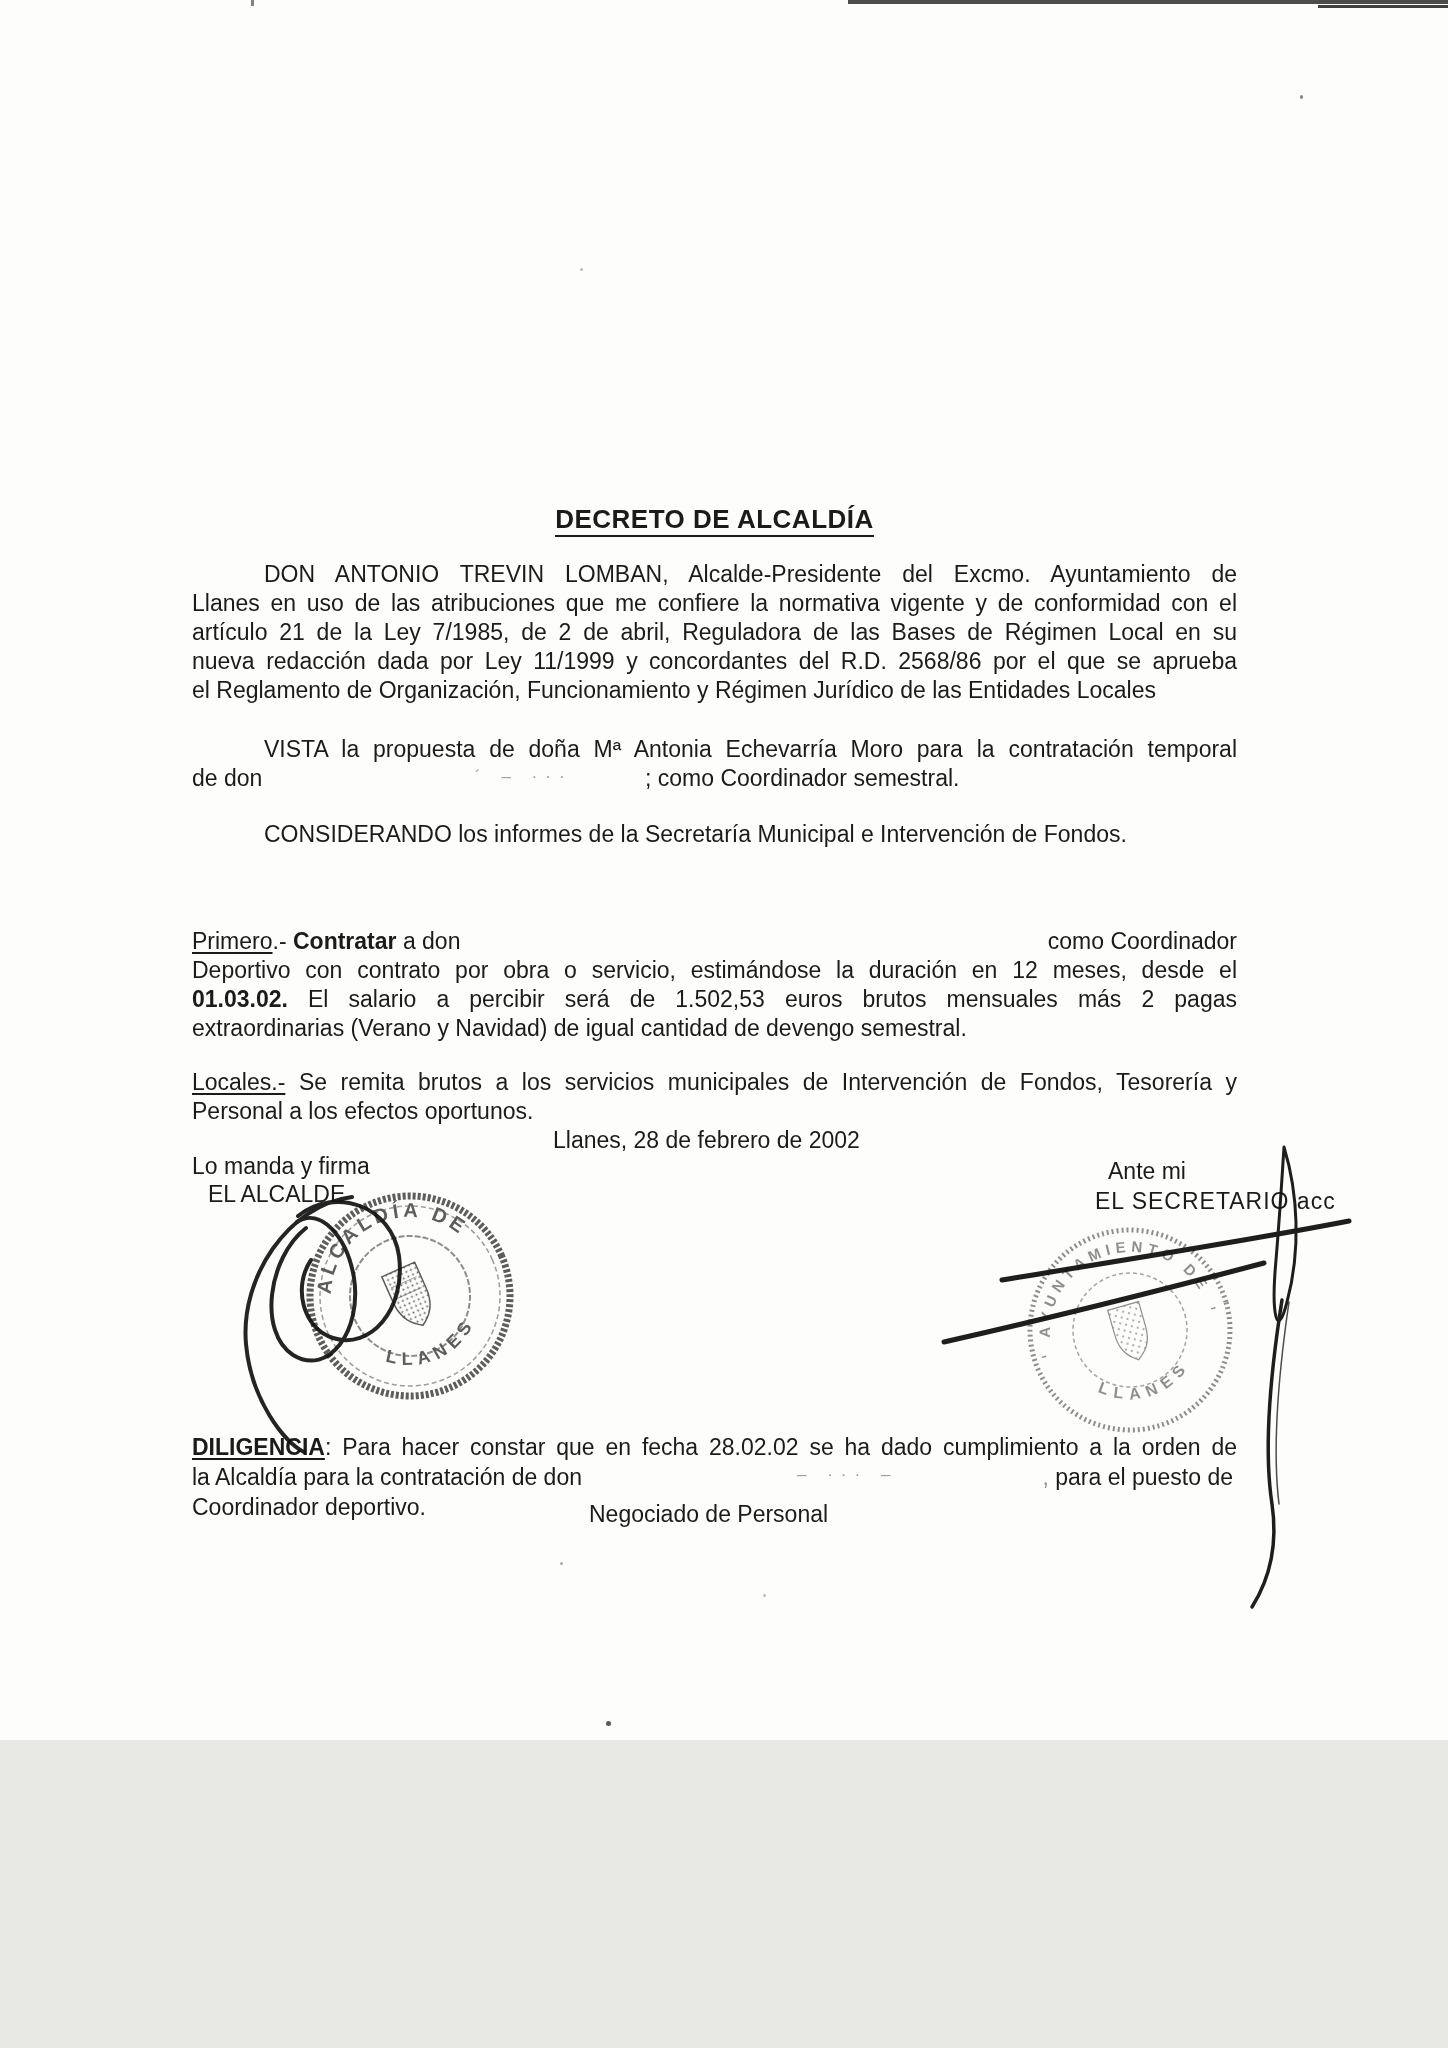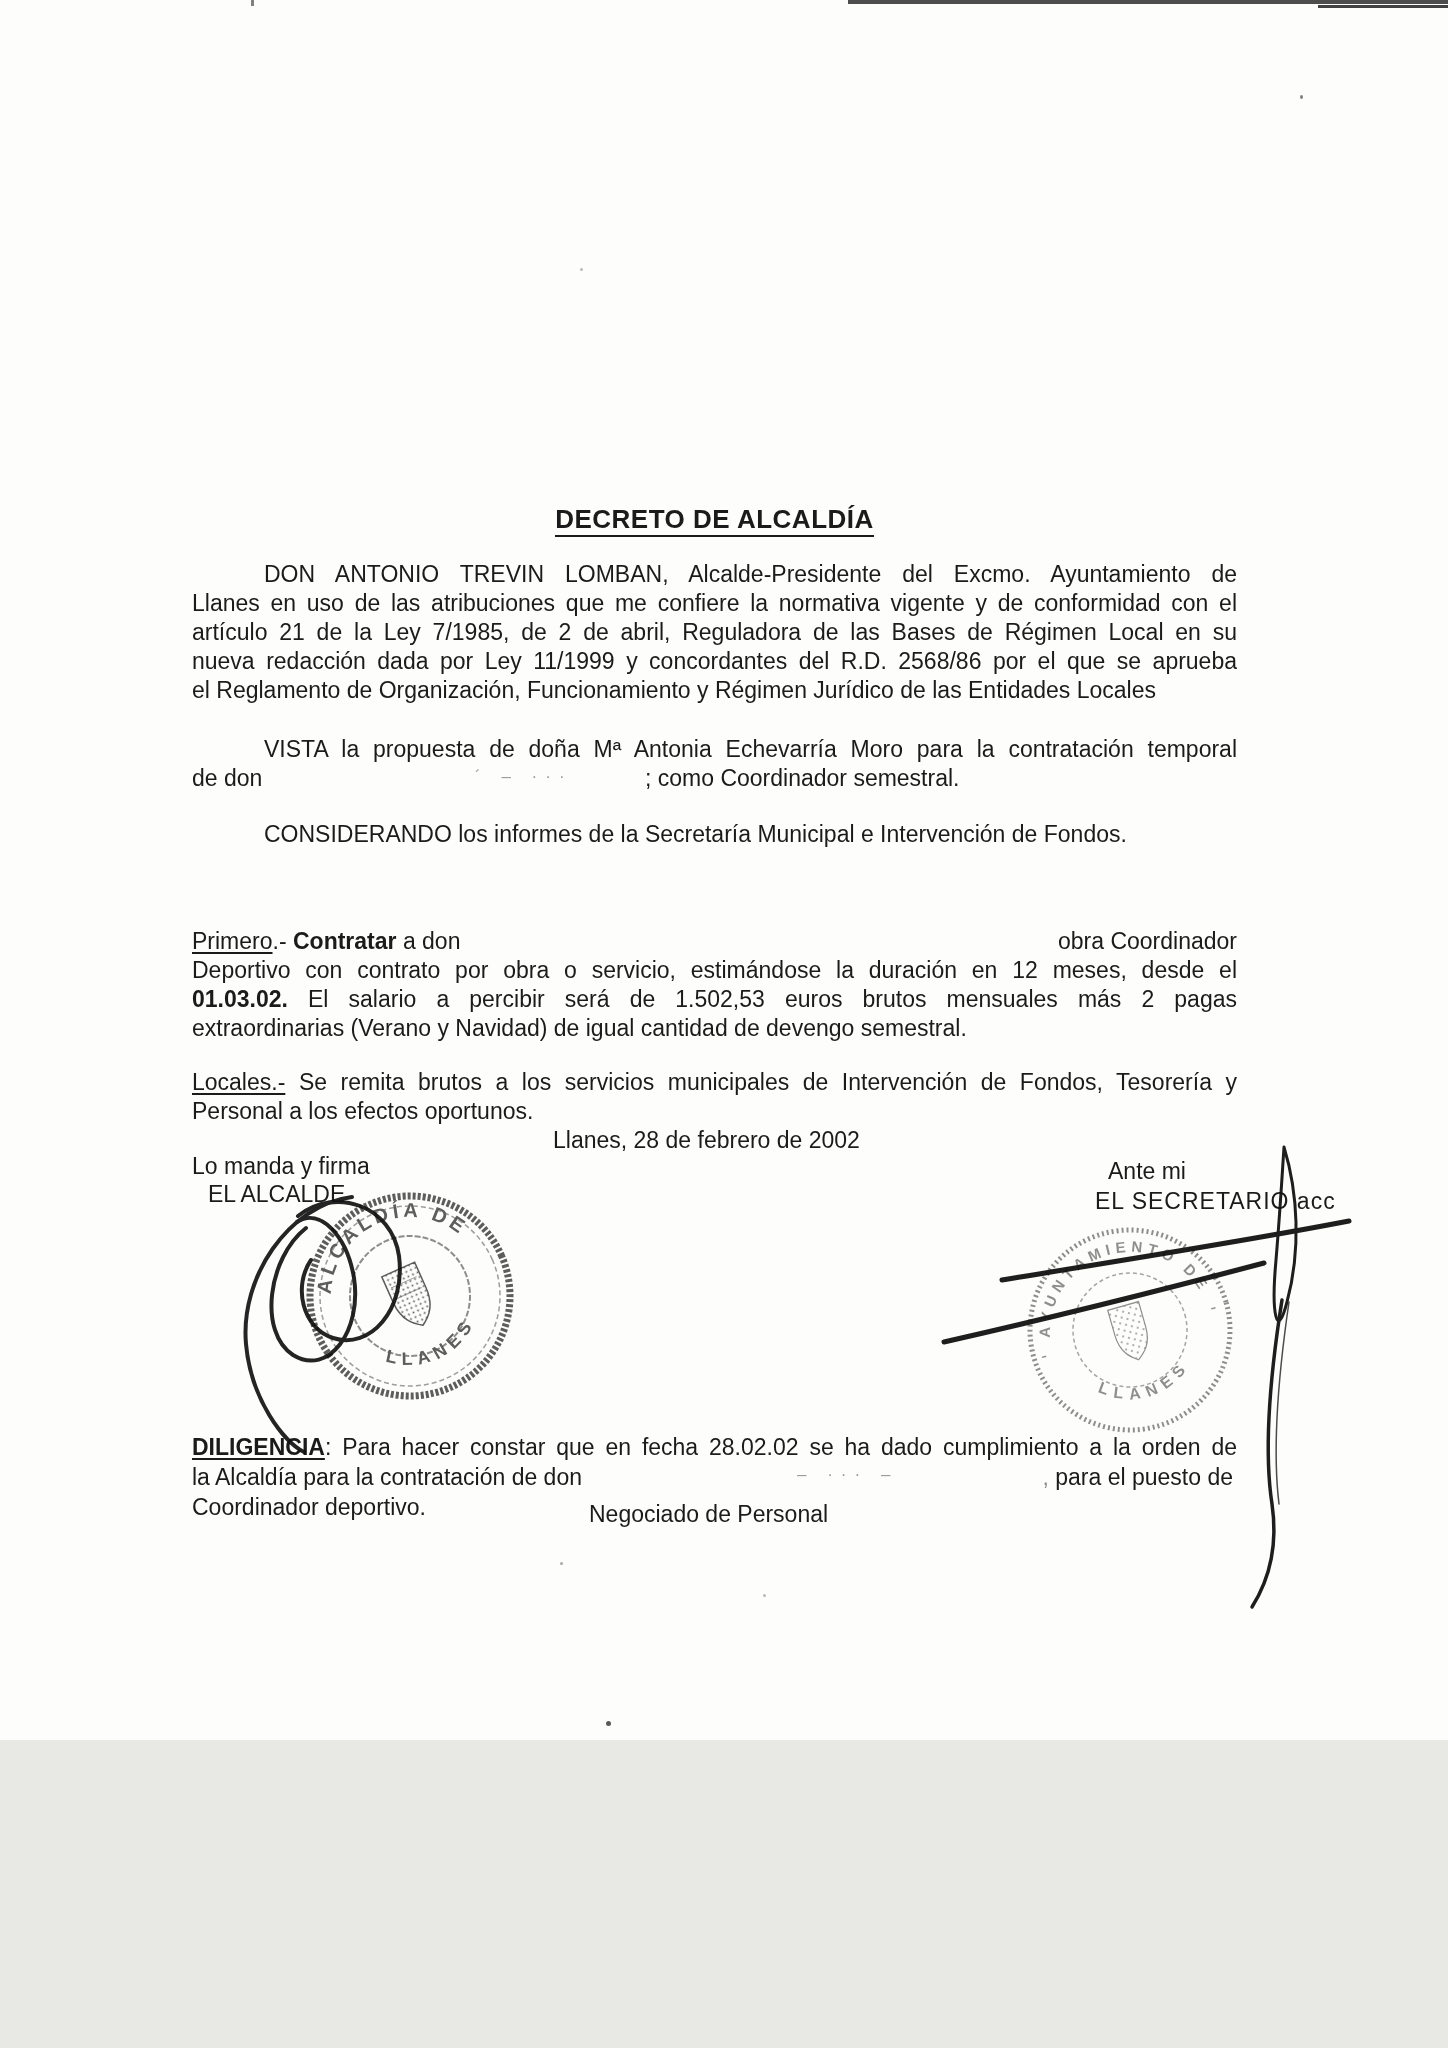--- a/index.html
+++ b/index.html
@@ -63,21 +63,21 @@
   <div class="abs content indent txt" style="top:820px;">CONSIDERANDO los informes de la Secretaría Municipal e Intervención de Fondos.</div>
 
 
   <div class="abs content txt" style="top:927px;">
     <div class="flexline">
       <span>
         <span class="und">Primero</span><span>.-</span>
         <span class="bold">Contratar</span>
         <span>a don</span>
       </span>
-      <span>obra Coordinador</span>
+      <span>como Coordinador</span>
     </div>
     <div class="tline">Deportivo con  contrato por obra o servicio, estimándose la duración en 12 meses, desde el</div>
     <div class="tline">
       <span class="bold">01.03.02.</span>
       <span>El salario a percibir será de 1.502,53 euros brutos mensuales más 2 pagas</span>
     </div>
     <div class="tline last">extraordinarias (Verano y Navidad) de igual cantidad de devengo semestral.</div>
   </div>
 
   <div class="abs content txt" style="top:1068px;">

